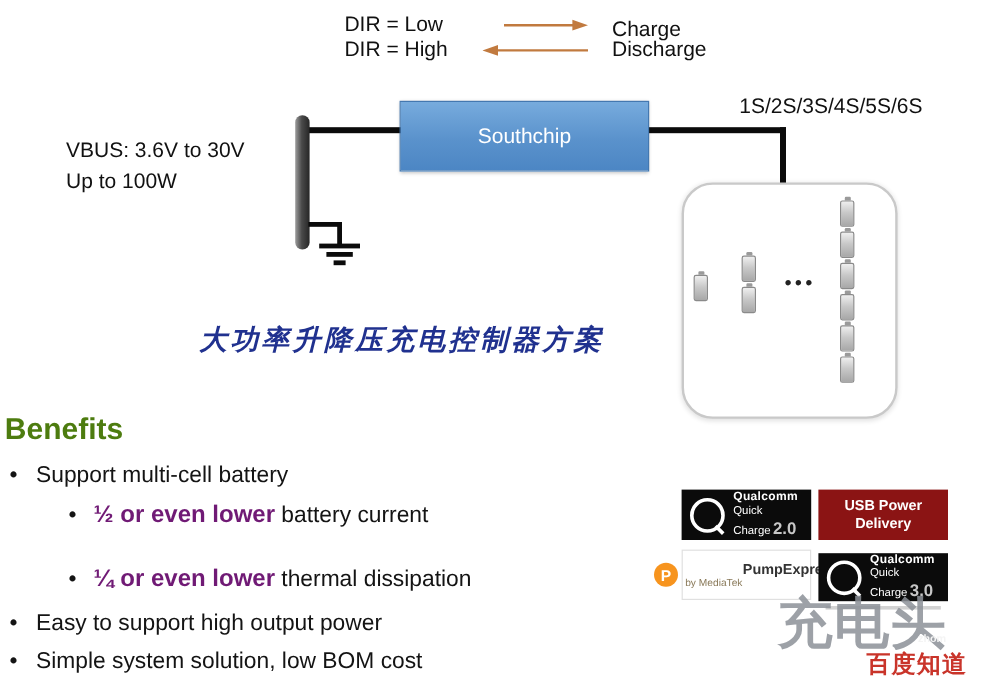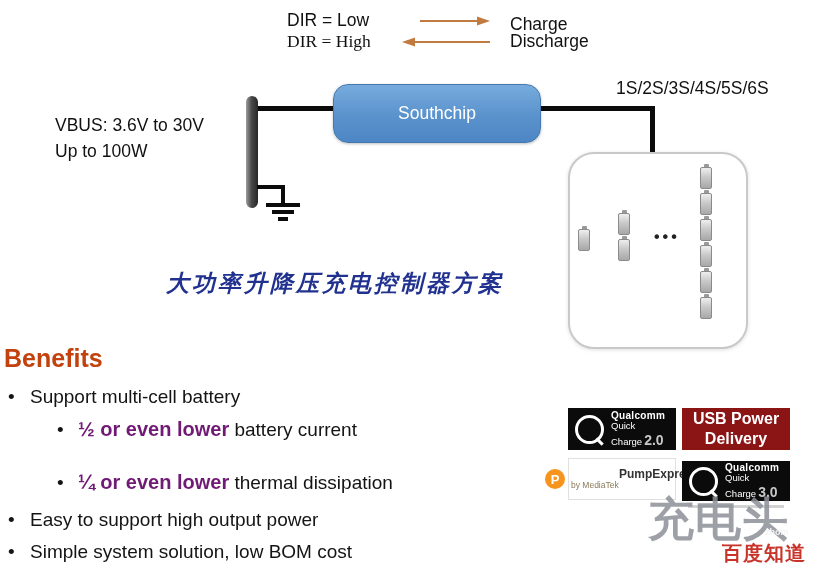--- a/index.html
+++ b/index.html
@@ -21,21 +21,21 @@
     position:absolute; left:246px; top:96px; width:12px; height:112px;
     border-radius:6px; background:linear-gradient(90deg,#9d9d9d 0%,#4a4a4a 45%,#262626 100%);
   }
 
   
   .gnd { position:absolute; background:#0b0b0b; }
 
   
   .charger-box {
     position:absolute; left:333px; top:84px; width:206px; height:57px;
-    border-radius:15px; border:1px solid #4478B0;
+    border-radius:0; border:1px solid #4478B0;
     background:linear-gradient(180deg,#77abdd 0%,#5a92cc 55%,#4c86c4 100%);
     color:#ffffff; display:flex; flex-direction:column; align-items:center; justify-content:center;
     font-size:17.5px; line-height:1.35; box-shadow:0 1px 3px rgba(0,0,0,0.25);
   }
 
   
   .pack {
     position:absolute; left:568px; top:152px; width:176px; height:193px;
     border:2px solid #c9c9c9; border-radius:26px; background:#ffffff;
     box-shadow:0 1px 4px rgba(0,0,0,0.12);
@@ -51,38 +51,38 @@
   .pack-dots { position:absolute; left:84px; top:74px; font-weight:bold; font-size:16px; letter-spacing:3px; color:#222; }
 
   
   .title-cn {
     position:absolute; left:115px; top:268px; width:440px; text-align:center;
     font-family:"DejaVu Serif", serif; font-style:italic; font-weight:bold;
     font-size:23px; letter-spacing:3px; color:#20318F;
   }
 
   
-  .benefits-heading { position:absolute; left:4px; top:344px; font-size:25px; font-weight:bold; color:#c2410c; }
+  .benefits-heading { position:absolute; left:4px; top:344px; font-size:25px; font-weight:bold; color:#4d7c0f; }
   .bullet-row { position:absolute; font-size:19px; color:#141414; white-space:nowrap; }
   .bullet-char { display:inline-block; width:22px; }
   .sub-row .bullet-char { width:21px; }
   .hl-green { color:#701a75; font-weight:bold; font-size:20px; }
 
   
   .logo-box { position:absolute; box-sizing:border-box; display:flex; align-items:center; }
   .logo-dark { background:#0b0b0b; color:#fff; padding-left:7px; }
   .q-icon { width:23px; height:23px; border:3px solid #fff; border-radius:50%; position:relative; flex:0 0 auto; }
   .q-icon::after { content:""; position:absolute; right:-3px; bottom:-2px; width:9px; height:3px; background:#fff; transform:rotate(45deg); }
   .qc-text { margin-left:7px; line-height:1.15; }
   .qc-brand { font-size:10px; font-weight:bold; letter-spacing:0.3px; }
   .qc-product { font-size:9.5px; }
   .qc-ver { font-size:14px; color:#c7c7c7; font-weight:bold; margin-left:2px; }
   .logo-usbpd {
     background:#8B1414; color:#ffffff; justify-content:center;
-    flex-direction:column; font-weight:bold; font-size:16px; line-height:1.25; text-align:left;
+    flex-direction:column; font-weight:bold; font-size:12px; line-height:1.25; text-align:left;
   }
   .logo-pump { background:#ffffff; border:1px solid #e0e0e0; justify-content:center; }
   .p-icon {
     width:20px; height:20px; border-radius:50%; background:#F7941E; color:#fff;
     font-weight:bold; font-size:13px; display:flex; align-items:center; justify-content:center; flex:0 0 auto;
   }
   .pump-text { margin-left:6px; line-height:1.1; }
   .pump-name { font-size:12px; font-weight:bold; color:#333;margin-left:48px; }
   .pump-by { font-size:8.5px; color:#8a7a5a; }
   .qc3-tagline { position:absolute; left:688px; top:505px; width:96px; height:3px; background:#d2d2d2; }
@@ -94,21 +94,21 @@
   }
   .wm-small { position:absolute; left:737px; top:527px; font-size:9px; color:#f4f4f4; font-weight:bold;padding-left:28px; }
   .wm-sub { position:absolute; left:722px; top:540px; font-size:20px; font-weight:bold; color:#C9342A; letter-spacing:1px; }
 </style>
 </head>
 <body>
 
 <div class="stage">
 
   <div class="abs legend-label" style="left:287px; top:10px;">DIR = Low</div>
-  <div class="abs legend-label" style="left:287px; top:31px;font-family:Liberation Serif, serif;">DIR = High</div>
+  <div class="abs legend-label" style="left:287px; top:31px;">DIR = High</div>
 
   <svg class="abs" style="left:420px; top:15px;" width="70" height="12">
     <line x1="0" y1="6" x2="58" y2="6" stroke="#C17A3F" stroke-width="2"></line>
     <polygon points="70,6 57,1.5 57,10.5" fill="#C17A3F"></polygon>
   </svg>
   <svg class="abs" style="left:402px; top:36px;" width="88" height="12">
     <line x1="88" y1="6" x2="12" y2="6" stroke="#C17A3F" stroke-width="2"></line>
     <polygon points="0,6 13,1.5 13,10.5" fill="#C17A3F"></polygon>
   </svg>
 

